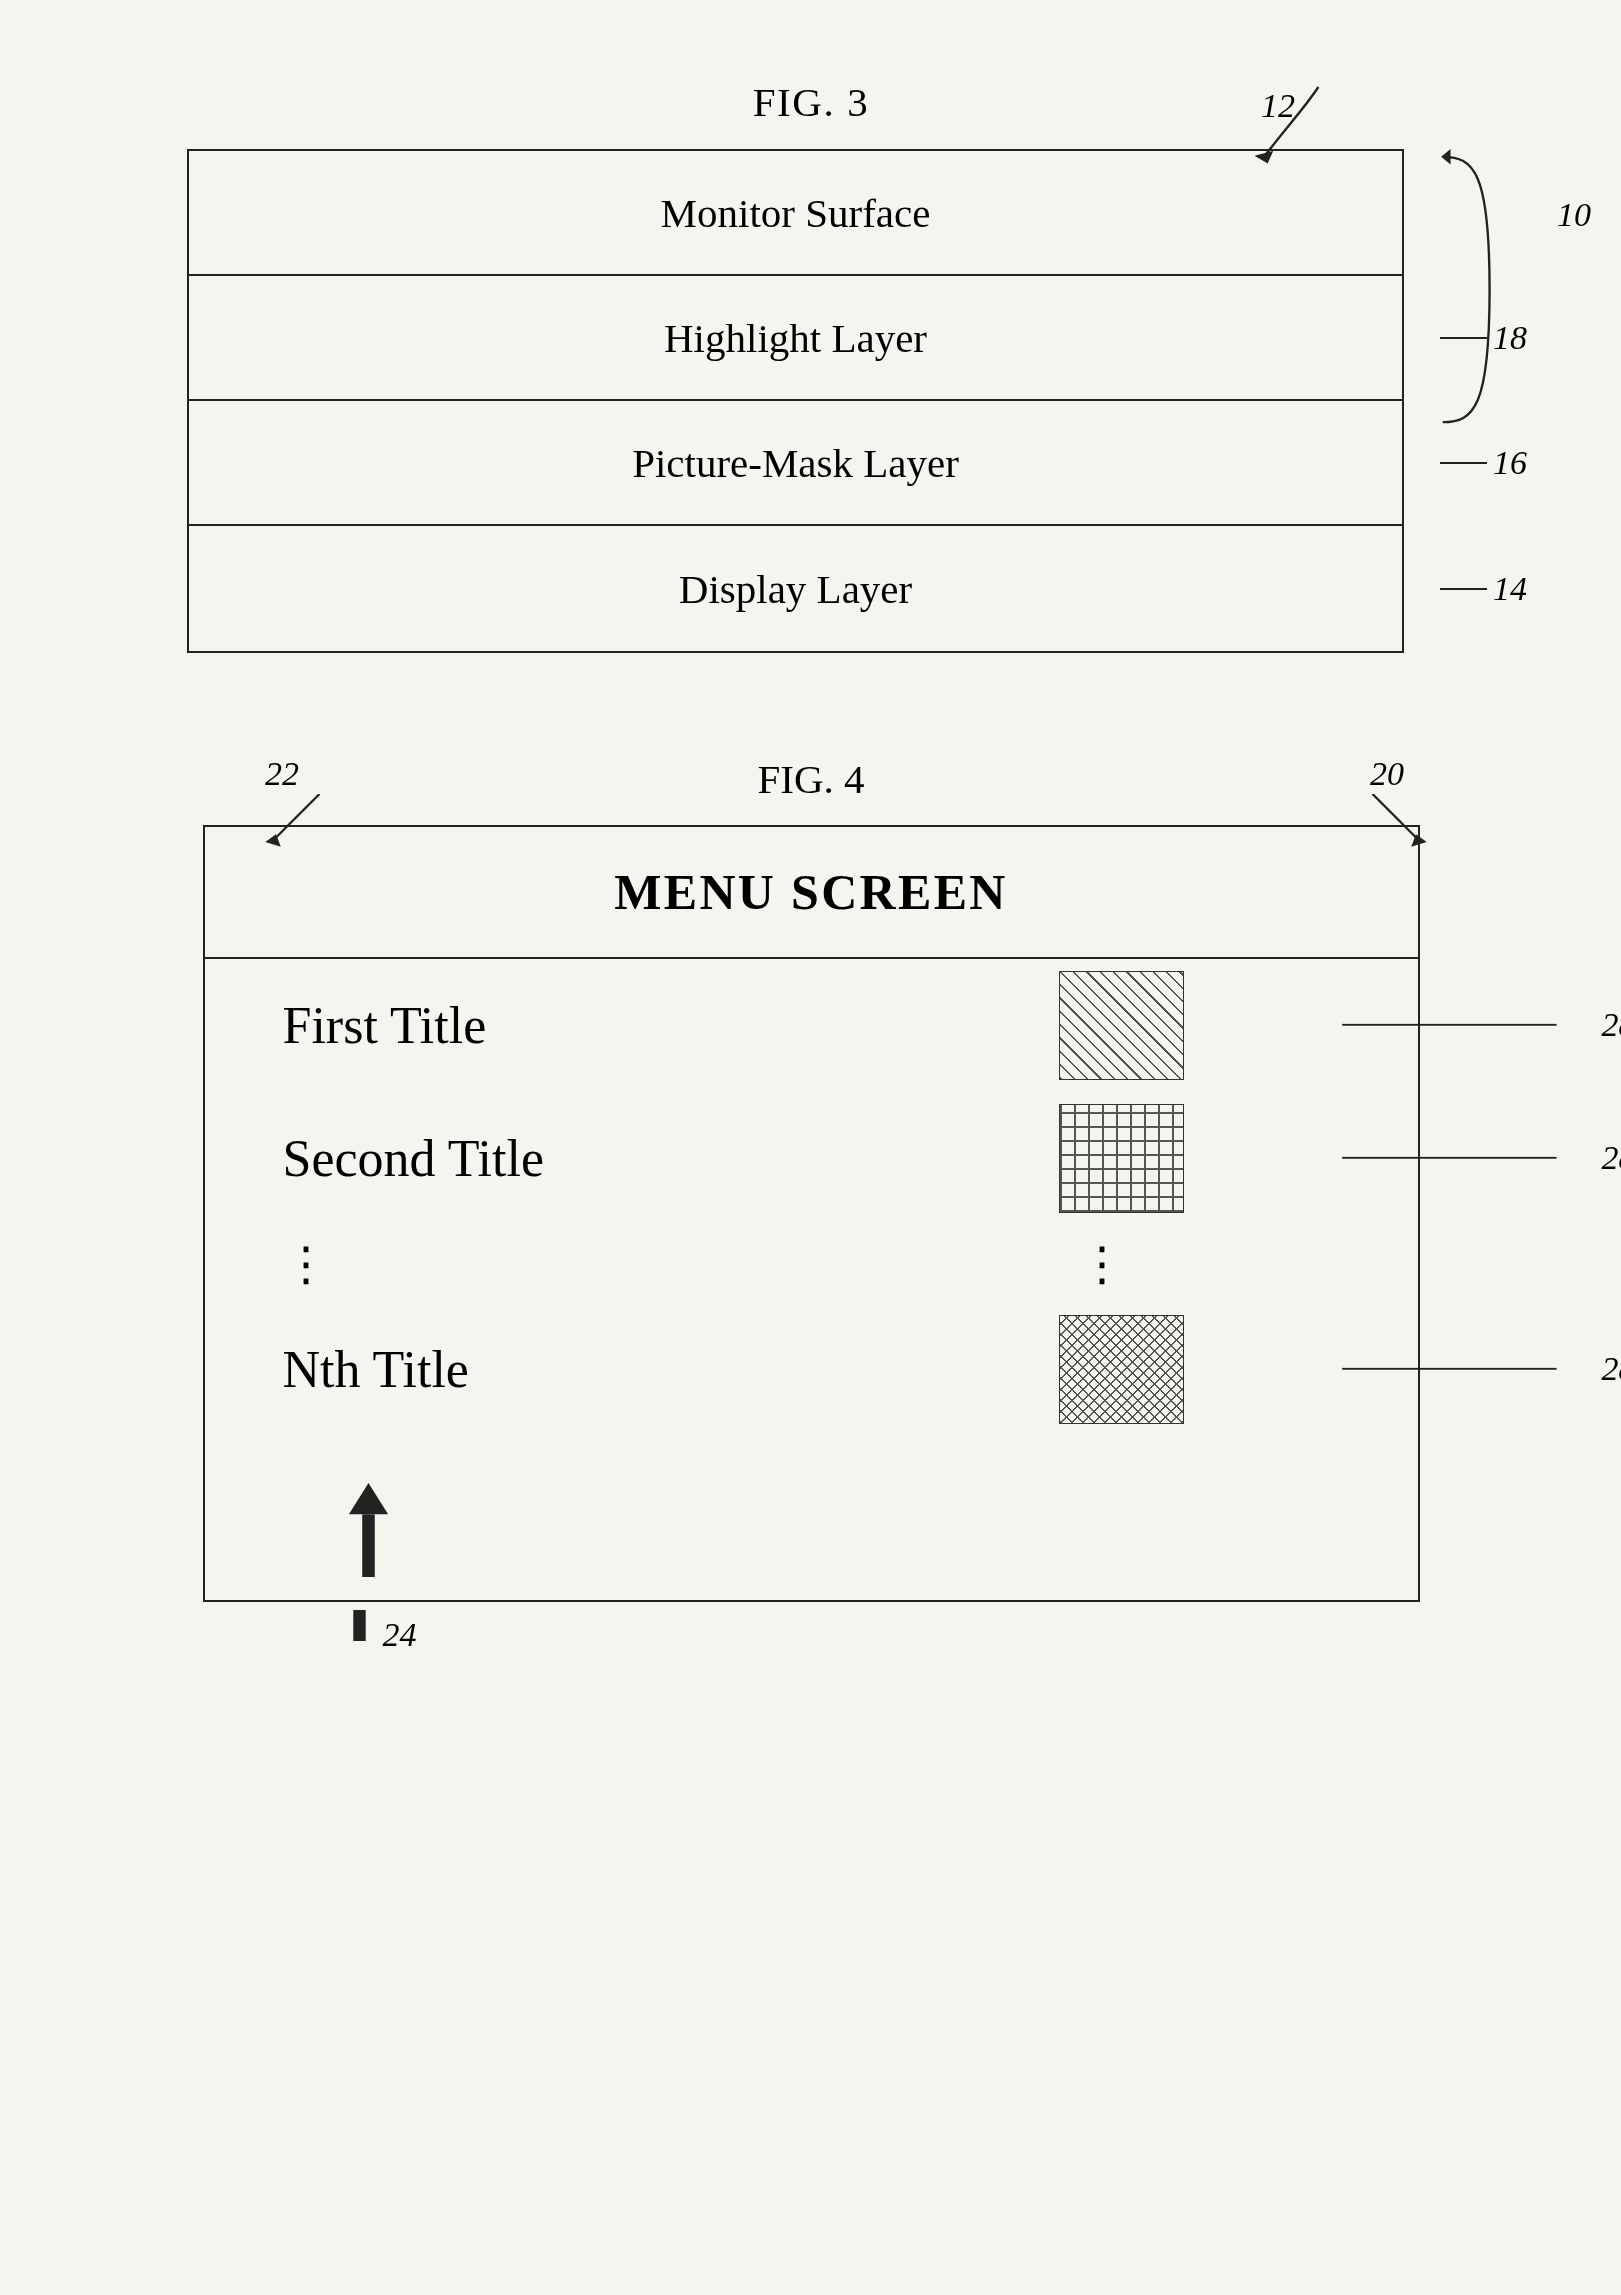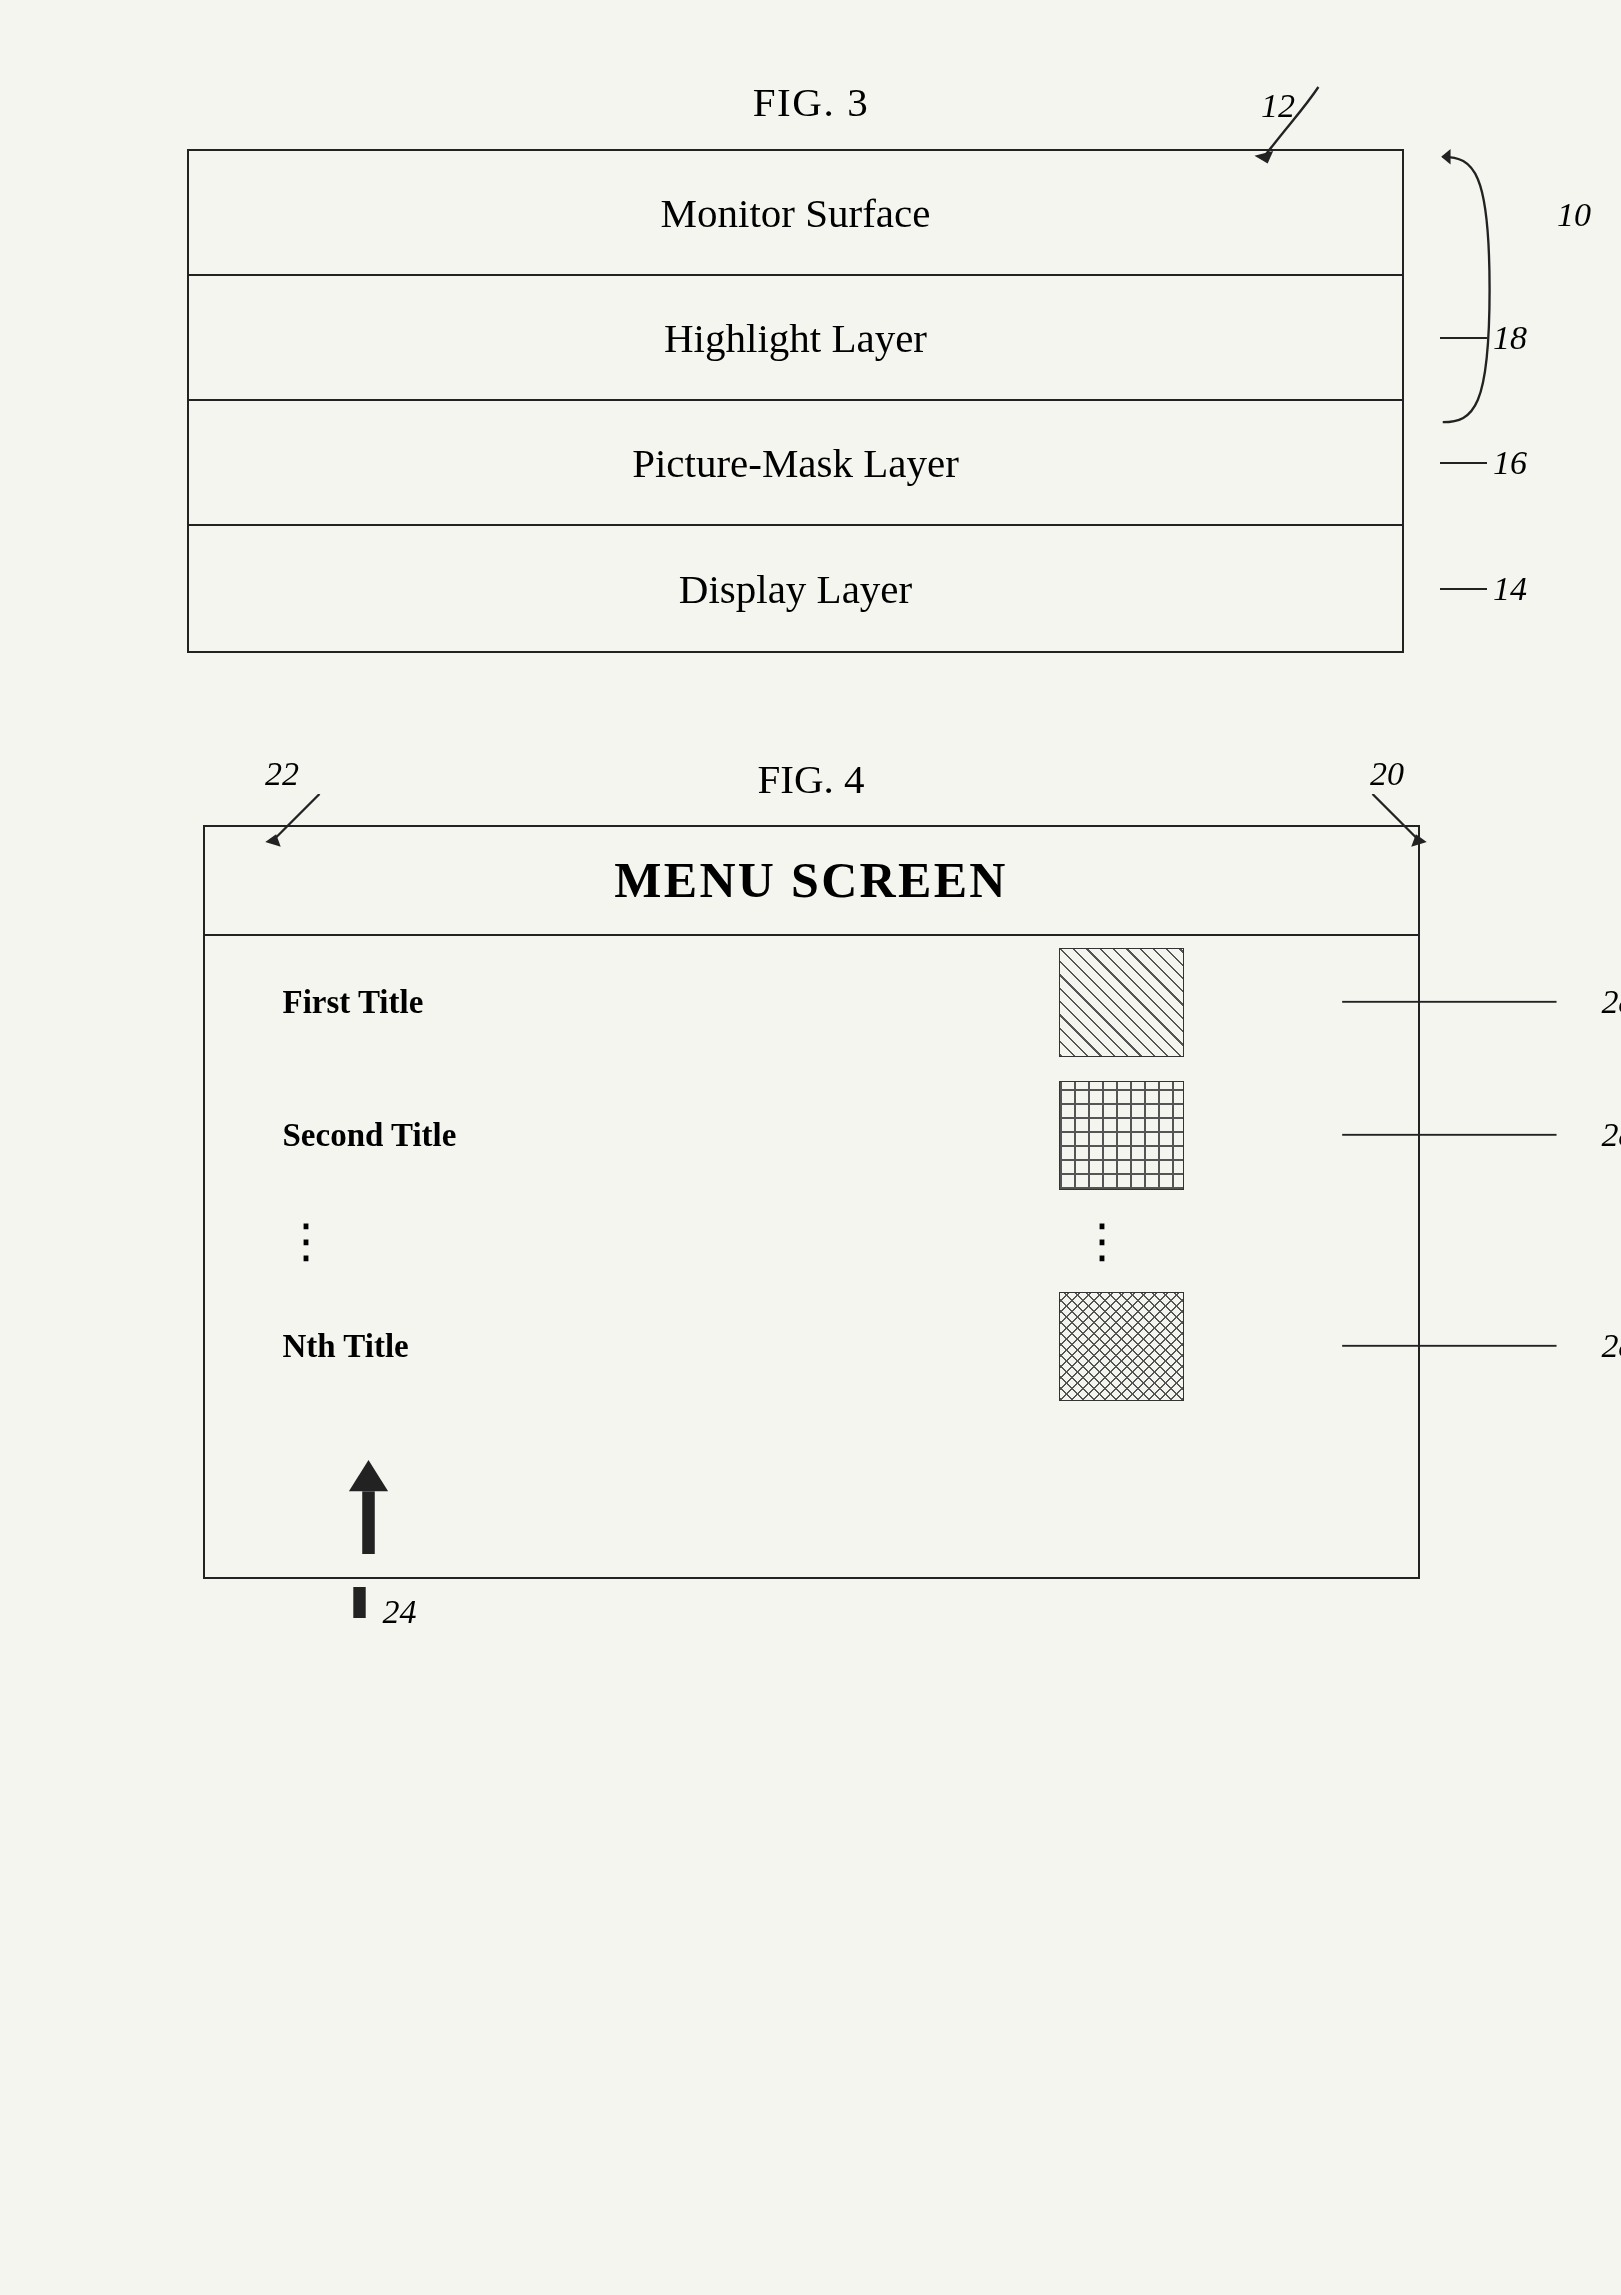--- a/index.html
+++ b/index.html
@@ -78,21 +78,21 @@
     }
 
     .menu-box {
       border: 2.3px solid #222;
       width: 1217px;
       min-height: 702px;
       position: relative;
     }
 
     .menu-header {
-      height: 109px;
+      height: 132px;
       display: flex;
       align-items: center;
       justify-content: center;
       border-bottom: 2.3px solid #222;
     }
 
     .menu-title {
       font-size: 50px;
       font-weight: bold;
       letter-spacing: 2.3px;
@@ -100,22 +100,22 @@
 
     .menu-item-row {
       height: 133px;
       display: flex;
       align-items: center;
       padding: 0 78px;
       position: relative;
     }
 
     .menu-item-title {
-      font-size: 33px;
-      font-weight: bold;
+      font-size: 52px;
+      font-weight: normal;
       flex: 1;
     }
 
     .thumbnail-area {
       width: 125px;
       height: 109px;
       border: 1.6px solid #333;
       position: relative;
       overflow: hidden;
       margin-right: 156px;

